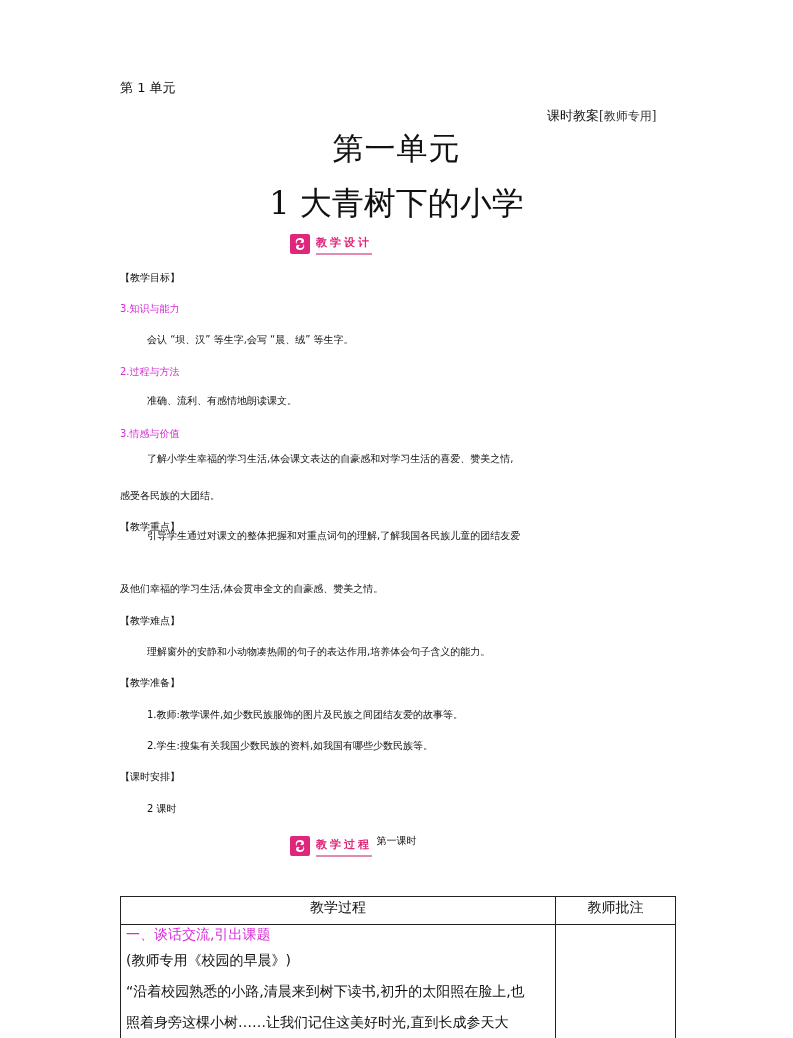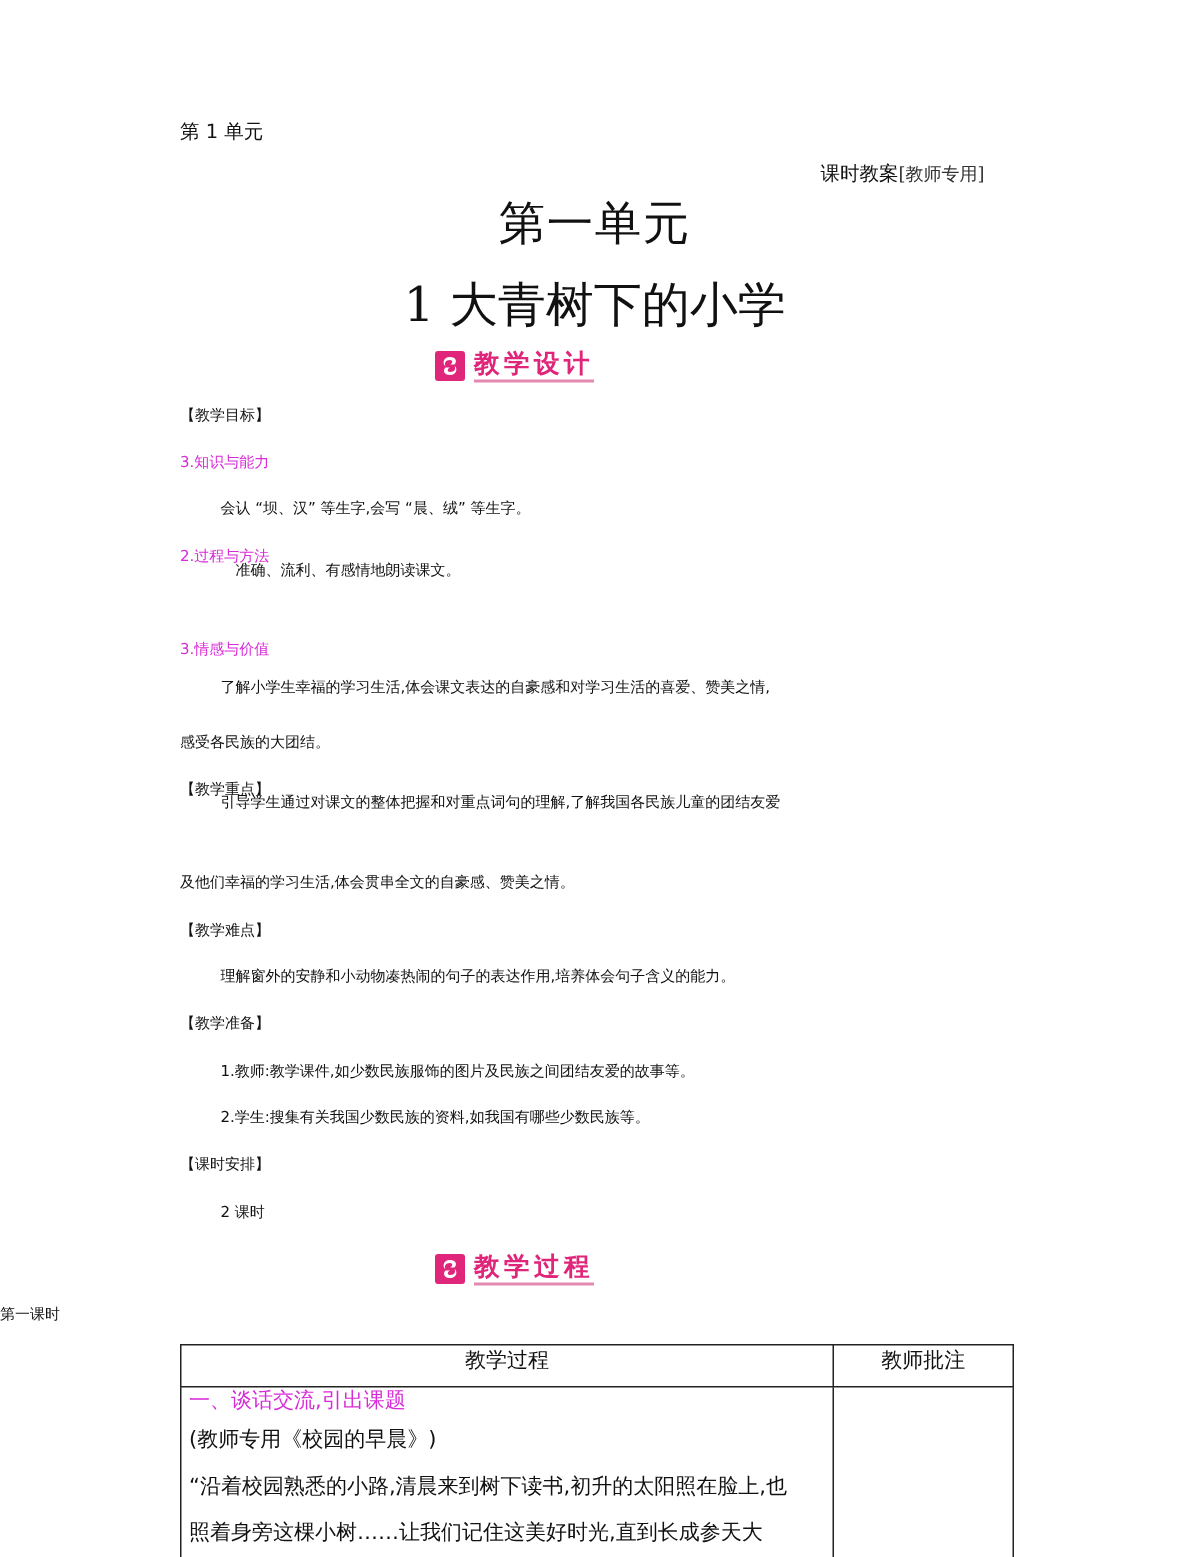--- a/index.html
+++ b/index.html
@@ -20,21 +20,21 @@
   .lesson-title {
     left: 0; width: 793px; text-align: center; top: 182px;
     font-family: "DejaVu Serif", "Liberation Serif", serif; font-size: 32px; color: #111;
   }
   .banner { display: flex; align-items: center; height: 24px; }
   .banner .logo {
     width: 20px; height: 20px; background: #e0267a; border-radius: 2px;
     display: flex; align-items: center; justify-content: center; margin-right: 6px;
   }
   .banner .label {
-    font-size: 17px; font-weight: bold; color: #e0267a; letter-spacing: 3px;
+    font-size: 11px; font-weight: bold; color: #e0267a; letter-spacing: 3px;
     border-bottom: 2px solid #e38ab3; padding-bottom: 0px; line-height: 20px;
   }
   .text { font-size: 10px; white-space: nowrap; line-height: 18px; }
   .magenta { color: #d82ad8; }
   .indent { left: 147px; }
   .left0 { left: 120px; }
   table.proc {
     position: absolute; left: 120px; top: 896px; width: 556px;
     border-collapse: collapse; font-size: 14px;
   }
@@ -60,21 +60,21 @@
       <path d="M8 14 C4 14 3 11 5 9 L8 9 C6 10 6 12 8 12 C11 12 12 10 11 8 C13 9 13 14 8 14 Z" fill="#fff"></path>
     </svg>
   </span>
   <span class="label">教学设计</span>
 </div>
 
 <div class="abs text left0" style="top:269px;">【教学目标】</div>
 <div class="abs text left0 magenta" style="top:300px;">3.知识与能力</div>
 <div class="abs text indent" style="top:331px;">会认 “坝、汉” 等生字,会写 “晨、绒” 等生字。</div>
 <div class="abs text left0 magenta" style="top:363px;">2.过程与方法</div>
-<div class="abs text indent" style="top:372px;margin-left:10px;">准确、流利、有感情地朗读课文。</div>
+<div class="abs text indent" style="top:392px;">准确、流利、有感情地朗读课文。</div>
 <div class="abs text left0 magenta" style="top:425px;">3.情感与价值</div>
 <div class="abs text indent" style="top:450px;">了解小学生幸福的学习生活,体会课文表达的自豪感和对学习生活的喜爱、赞美之情,</div>
 <div class="abs text left0" style="top:487px;">感受各民族的大团结。</div>
 
 <div class="abs text left0" style="top:518px;">【教学重点】</div>
 <div class="abs text indent" style="top:527px;">引导学生通过对课文的整体把握和对重点词句的理解,了解我国各民族儿童的团结友爱</div>
 <div class="abs text left0" style="top:580px;">及他们幸福的学习生活,体会贯串全文的自豪感、赞美之情。</div>
 
 <div class="abs text left0" style="top:612px;">【教学难点】</div>
 <div class="abs text indent" style="top:643px;">理解窗外的安静和小动物凑热闹的句子的表达作用,培养体会句子含义的能力。</div>
@@ -89,21 +89,21 @@
 <div class="abs banner" style="left:290px; top:834px;">
   <span class="logo">
     <svg width="16" height="16" viewBox="0 0 16 16">
       <path d="M8 2 C12 2 13 5 11 7 L8 7 C10 6 10 4 8 4 C5 4 4 6 5 8 C3 7 3 2 8 2 Z" fill="#fff"></path>
       <path d="M8 14 C4 14 3 11 5 9 L8 9 C6 10 6 12 8 12 C11 12 12 10 11 8 C13 9 13 14 8 14 Z" fill="#fff"></path>
     </svg>
   </span>
   <span class="label">教学过程</span>
 </div>
 
-<div class="abs text" style="left:0; width:793px; top:868px;">第一课时</div>
+<div class="abs text" style="left:0; width:793px; text-align:center; top:832px;">第一课时</div>
 
 <table class="proc">
   <tbody>
       <tr>
     <td class="th" style="width:434px;">教学过程</td>
     <td class="th">教师批注</td>
   </tr>
   <tr>
     <td>
       <div class="cell-line magenta" style="height:26px; line-height:18px; padding-top:0;">一、谈话交流,引出课题</div>

